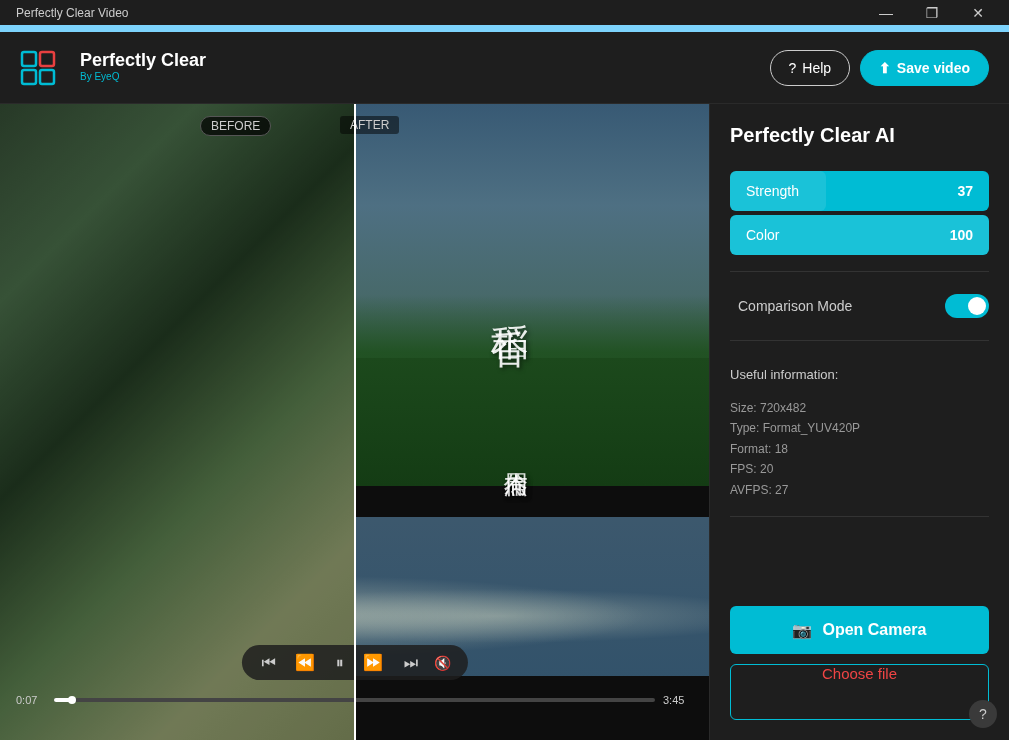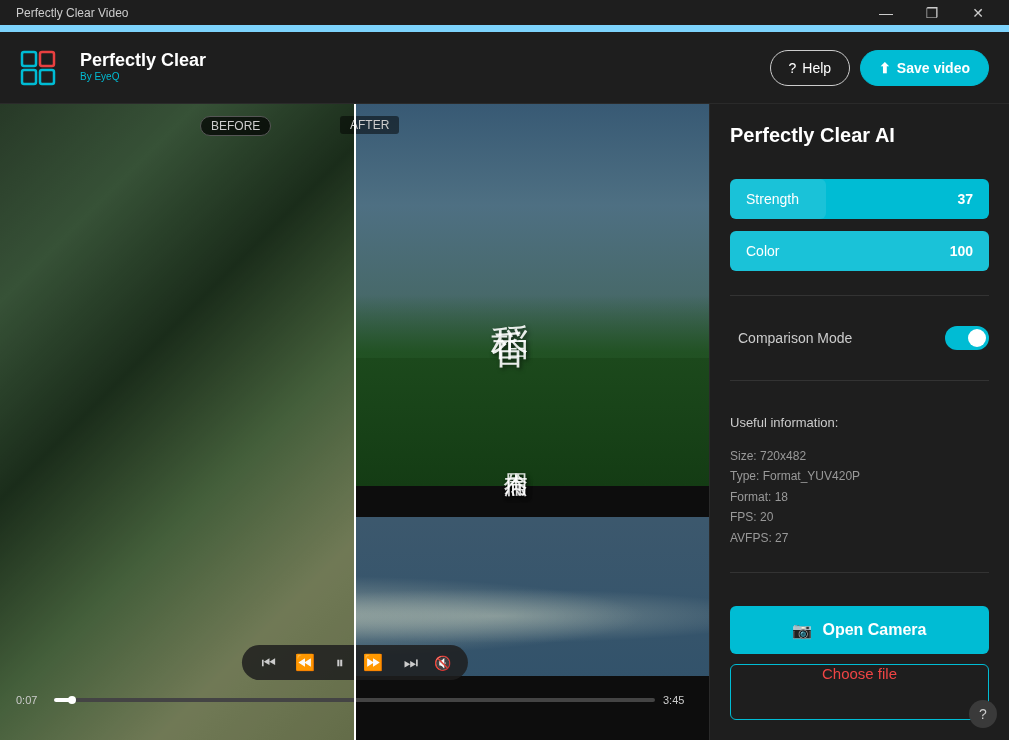--- a/index.html
+++ b/index.html
@@ -278,21 +278,21 @@
     }
 
     
     #sidebar {
       width: 300px;
       background: #1e1e1e;
       flex-shrink: 0;
       display: flex;
       flex-direction: column;
       padding: 20px;
-      gap: 12px;
+      gap: 4px;
       border-left: 1px solid #2a2a2a;
     }
 
     #sidebar-title {
       font-size: 20px;
       font-weight: 600;
       color: #fff;
       margin-bottom: 20px;
     }
 

